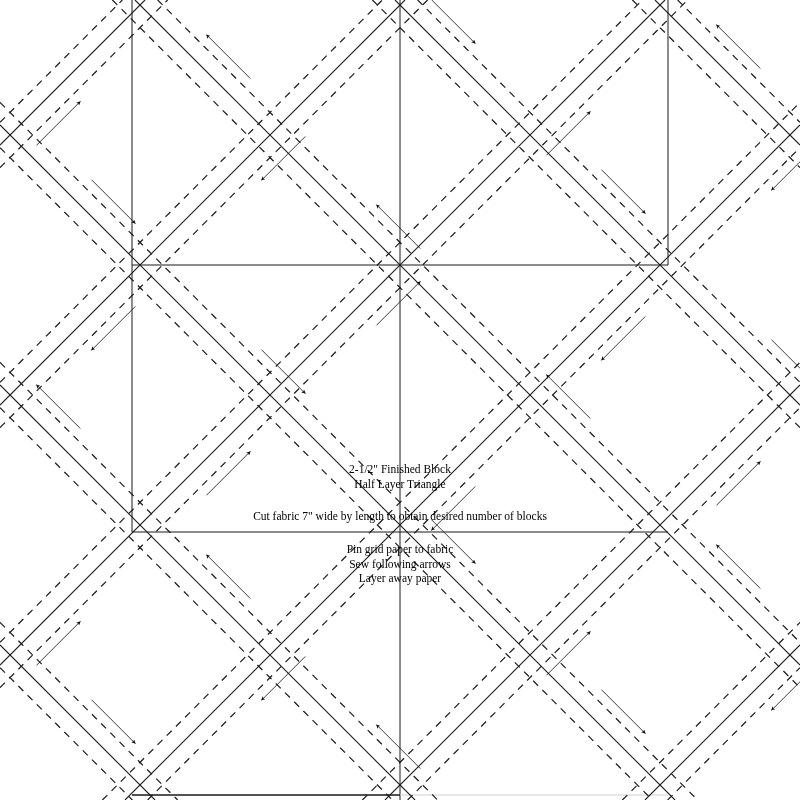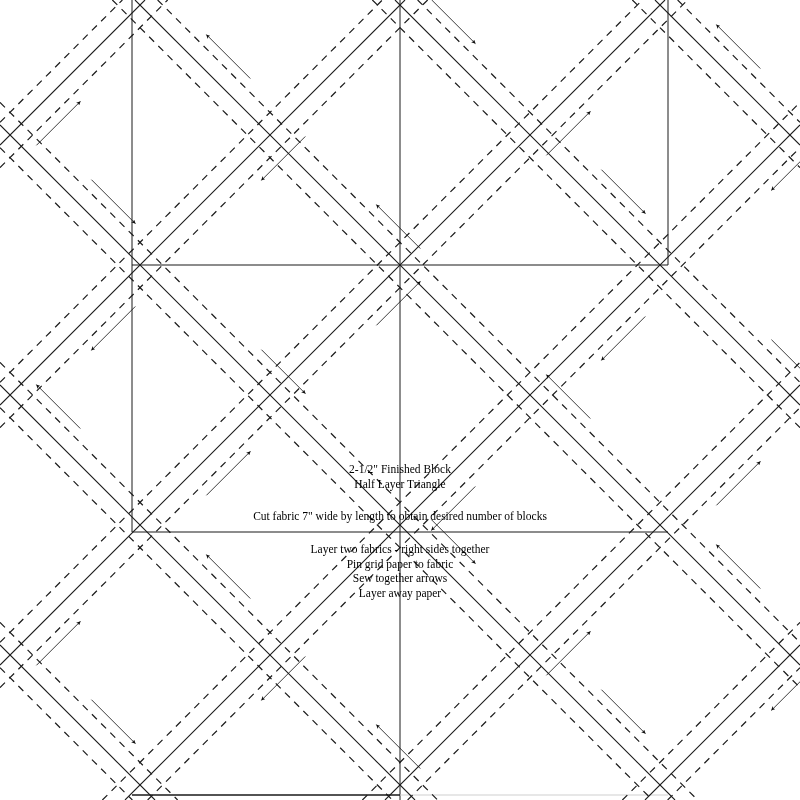--- a/index.html
+++ b/index.html
@@ -109,19 +109,18 @@
   <div class="txtblock" id="title-block">
     <span class="txtline">2-1/2" Finished Block</span>
     <span class="txtline">Half Layer Triangle</span>
   </div>
 
   <div class="txtblock" id="cut-line-block">
     <span class="txtline">Cut fabric 7" wide by length to obtain desired number of blocks</span>
   </div>
 
   <div class="txtblock" id="steps-block">
-    <span class="txtline">Layer two fabrics - right sides together</span>
     <span class="txtline">Pin grid paper to fabric</span>
-    <span class="txtline">Sew together arrows</span>
+    <span class="txtline">Sew following arrows</span>
     <span class="txtline">Layer away paper</span>
   </div>
 
 </div>
 
 </body></html>

